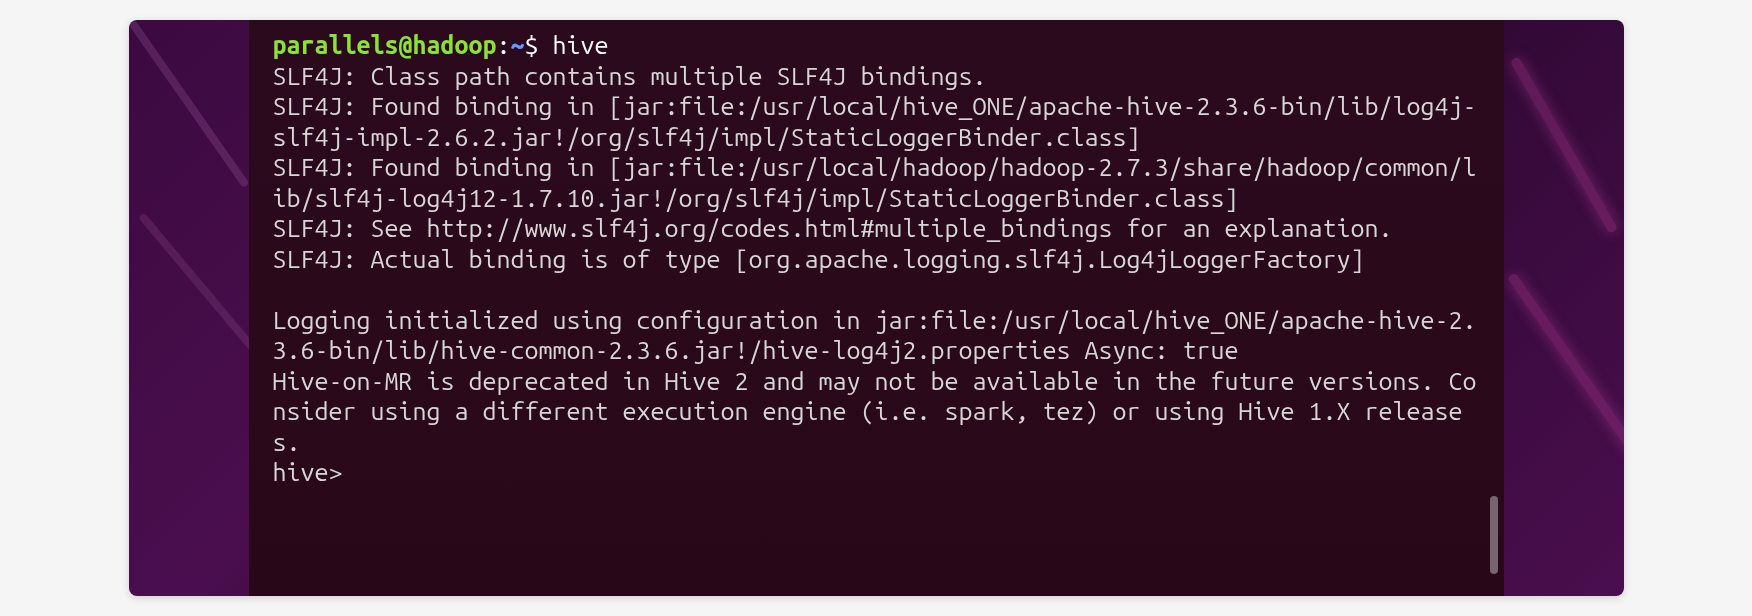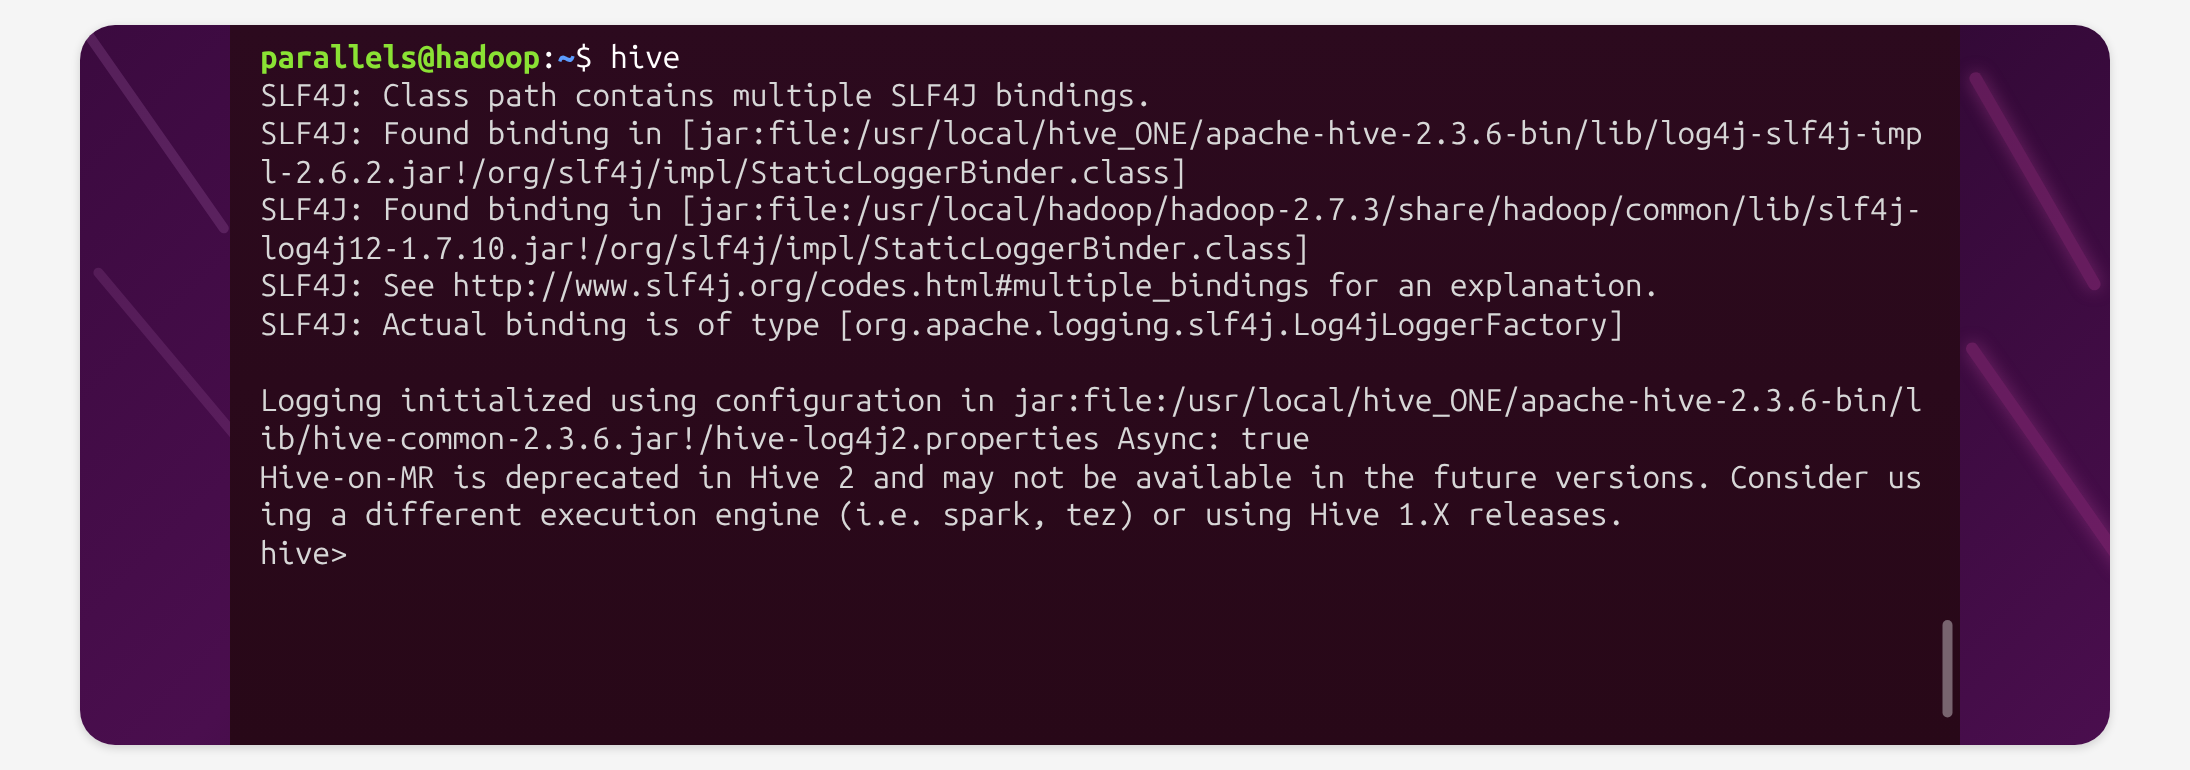--- a/index.html
+++ b/index.html
@@ -6,24 +6,24 @@
   body {
     width: 1752px;
     height: 616px;
     background: #f5f5f5;
     font-family: 'Ubuntu Mono', 'DejaVu Sans Mono', 'Courier New', monospace;
     display: flex;
     align-items: center;
     justify-content: center;
   }
   .outer-frame {
-    width: 1624px;
+    width: 1495px;
     height: 576px;
     background: linear-gradient(135deg, #3b0a3f 0%, #4a0e4e 30%, #2d0831 60%, #4a0e4e 100%);
-    border-radius: 28px;
+    border-radius: 8px;
     padding: 0;
     position: relative;
     overflow: hidden;
     box-shadow: 0 2px 8px rgba(0,0,0,0.15);
   }
   .bg-lines {
     position: absolute;
     inset: 0;
     pointer-events: none;
   }

